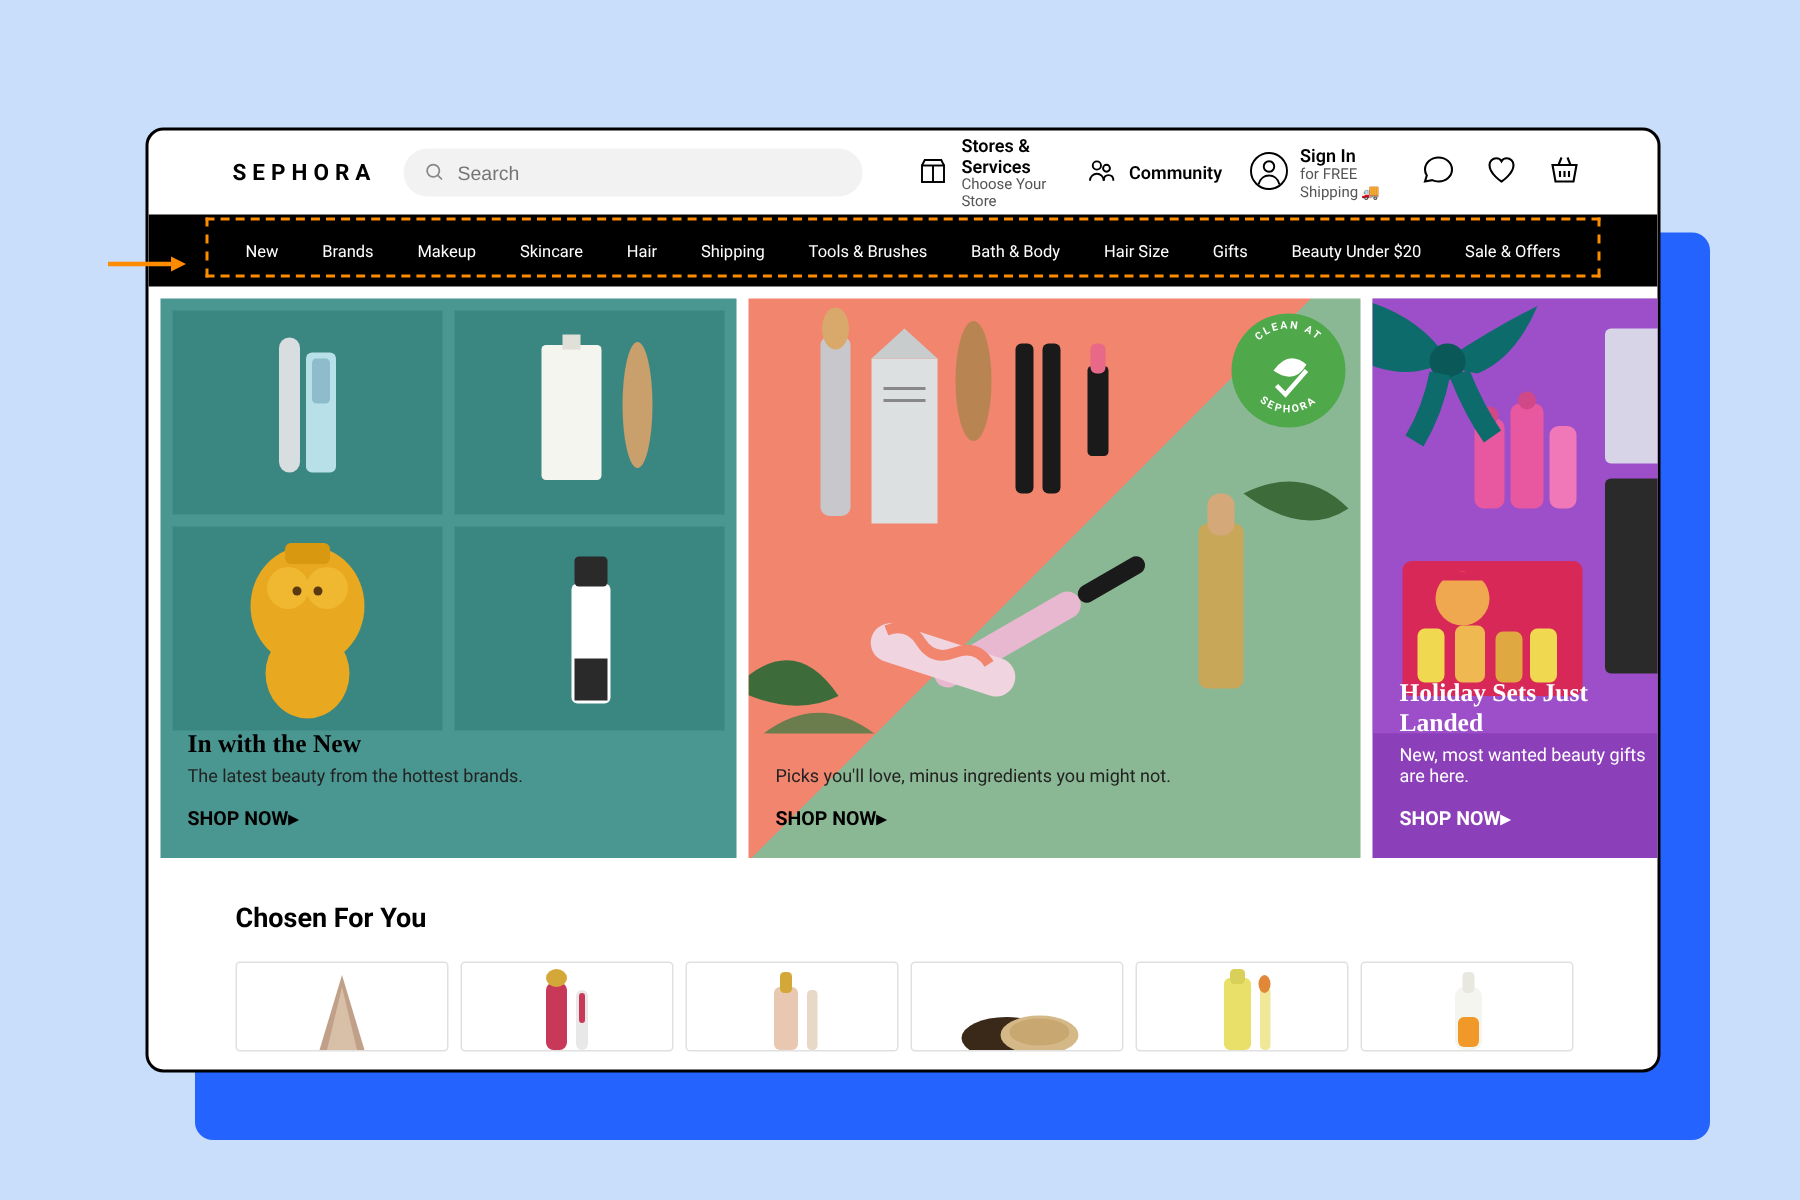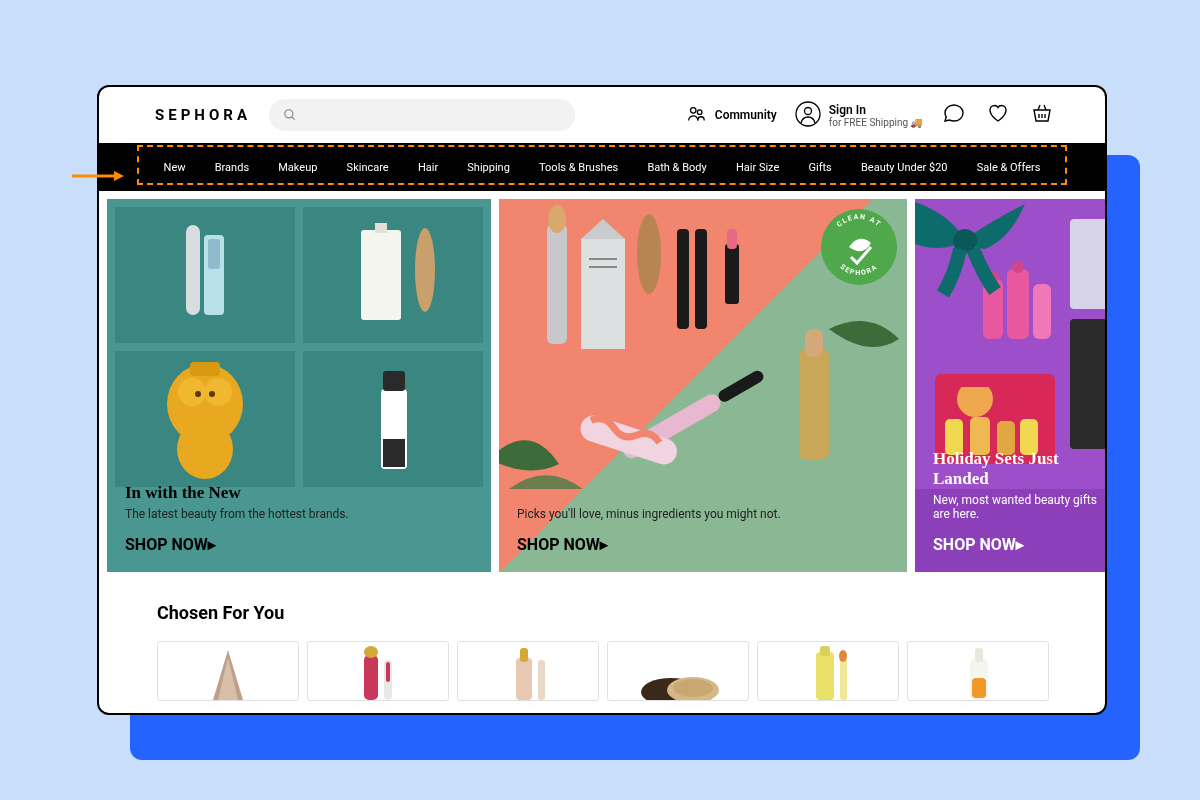--- a/index.html
+++ b/index.html
@@ -155,21 +155,21 @@
       color: #000;
       margin-bottom: 4px;
       font-family: Liberation Serif, serif;
     }
     .hero-sub {
       font-size: 12px;
       color: #222;
       margin-bottom: 14px;
     }
     .hero-cta {
-      font-size: 16px;
+      font-size: 13px;
       font-weight: 700;
       color: #000;
       cursor: pointer;
     }
     .hero-card-3 .hero-title,
     .hero-card-3 .hero-sub,
     .hero-card-3 .hero-cta { color: #fff; }
     
     .h1-grid {
       position: absolute;
@@ -244,24 +244,38 @@
   <div class="header">
     <div class="logo">SEPHORA</div>
 
     <div class="search-wrap">
       <span class="search-icon">
         <svg width="14" height="14" viewBox="0 0 24 24" fill="none" stroke="#888" stroke-width="2">
           <circle cx="10" cy="10" r="7"></circle>
             <line x1="20" y1="20" x2="15" y2="15"></line>
         </svg>
       </span>
+      <input class="search-input" placeholder="Search" style="">
     </div>
 
     <div class="header-spacer"></div>
 
+    <div class="header-item">
+      <span>
+        <svg class="header-icon-lg" viewBox="0 0 24 24" fill="none" stroke="#000" stroke-width="1.4">
+          <rect x="4" y="8" width="16" height="12"></rect>
+            <path d="M4 8 L6 4 L18 4 L20 8"></path>
+            <line x1="12" y1="8" x2="12" y2="20"></line>
+        </svg>
+      </span>
+      <div>
+        <div class="title">Stores &amp; Services</div>
+        <div class="sub">Choose Your Store</div>
+      </div>
+    </div>
 
     <div class="header-item">
       <span>
         <svg class="header-icon-lg" viewBox="0 0 24 24" fill="none" stroke="#000" stroke-width="1.4">
           <circle cx="9" cy="8" r="3"></circle>
             <circle cx="16" cy="10" r="2.5"></circle>
           <path d="M4 19c0-3 2.5-5 5-5s5 2 5 5"></path>
             <path d="M14 19c0-2.5 1.5-4 3.5-4s3.5 1.5 3.5 4"></path>
         </svg>
       </span>

